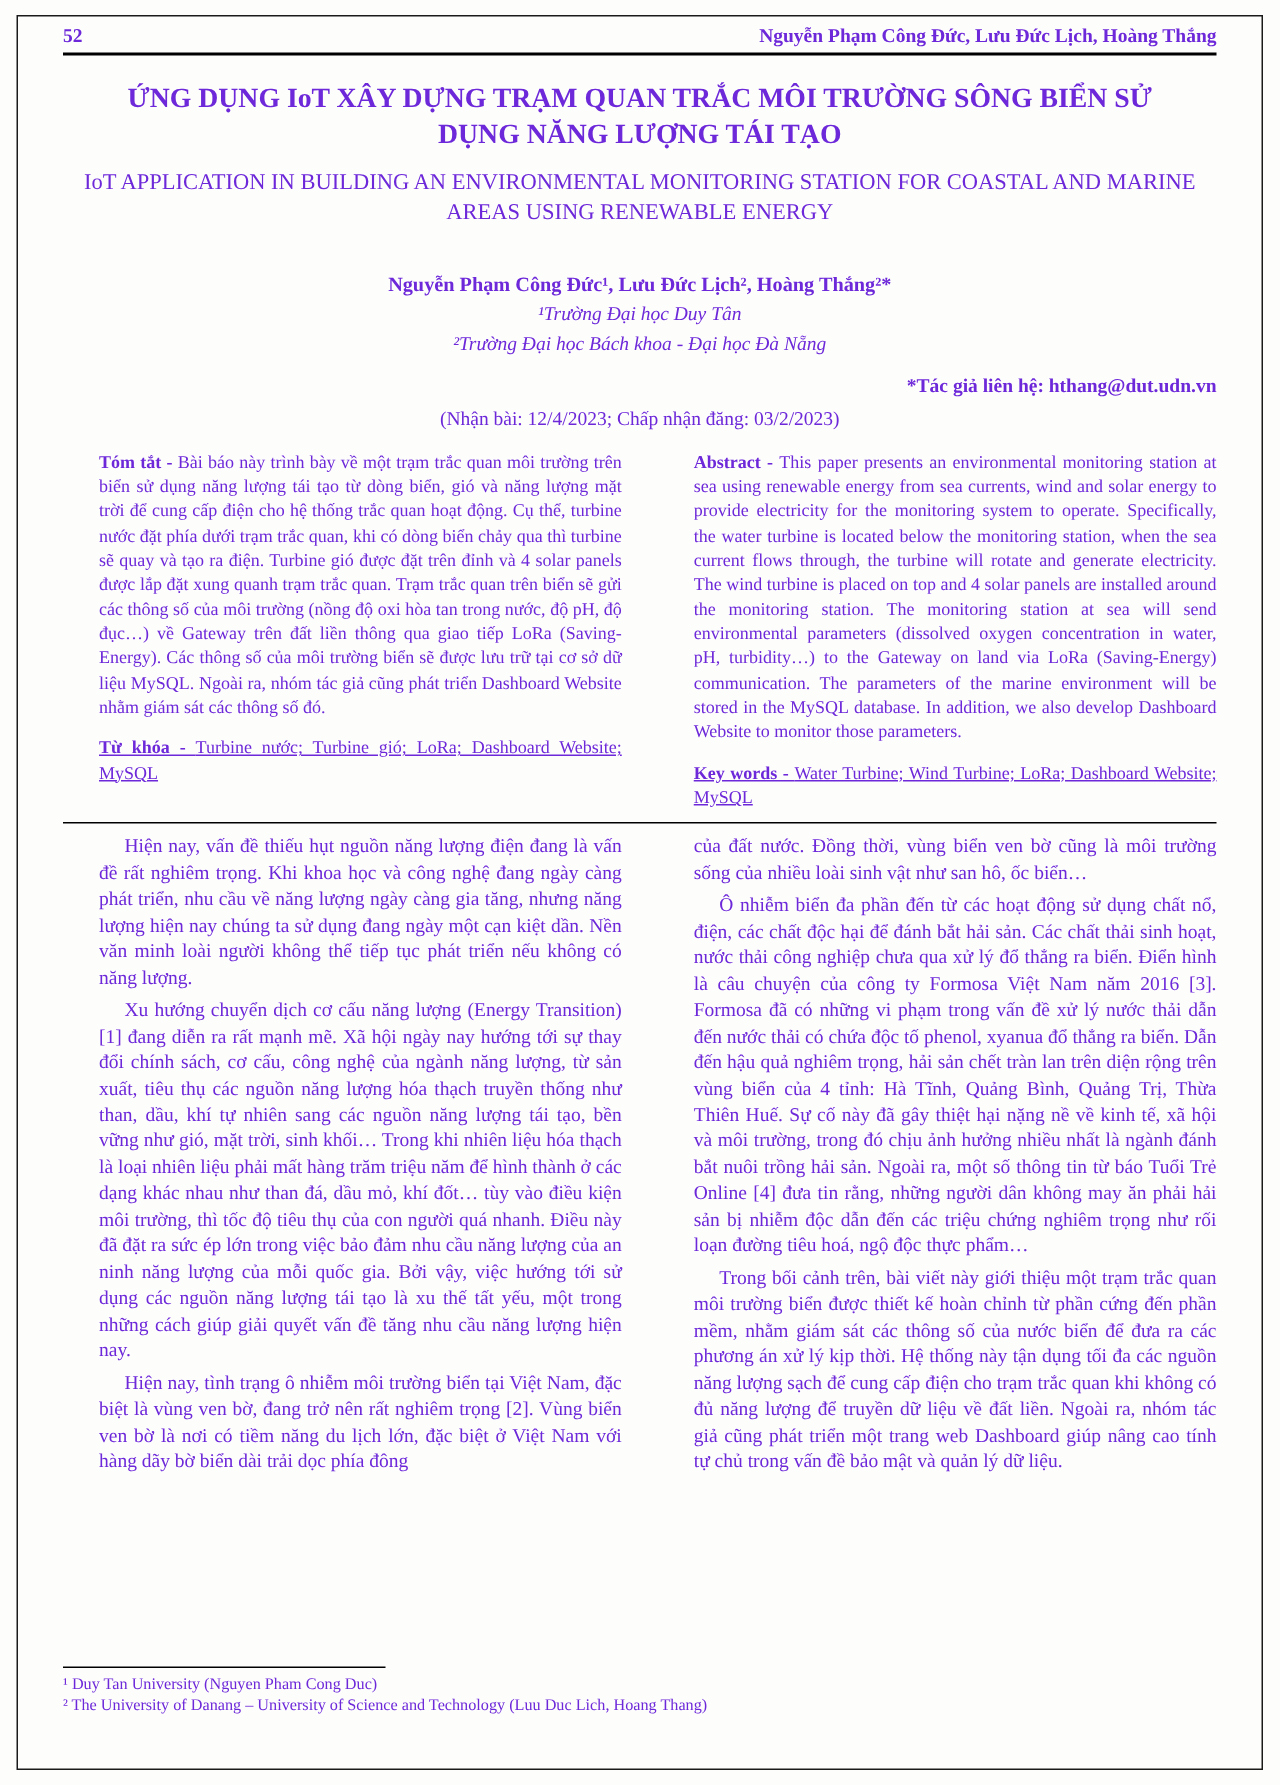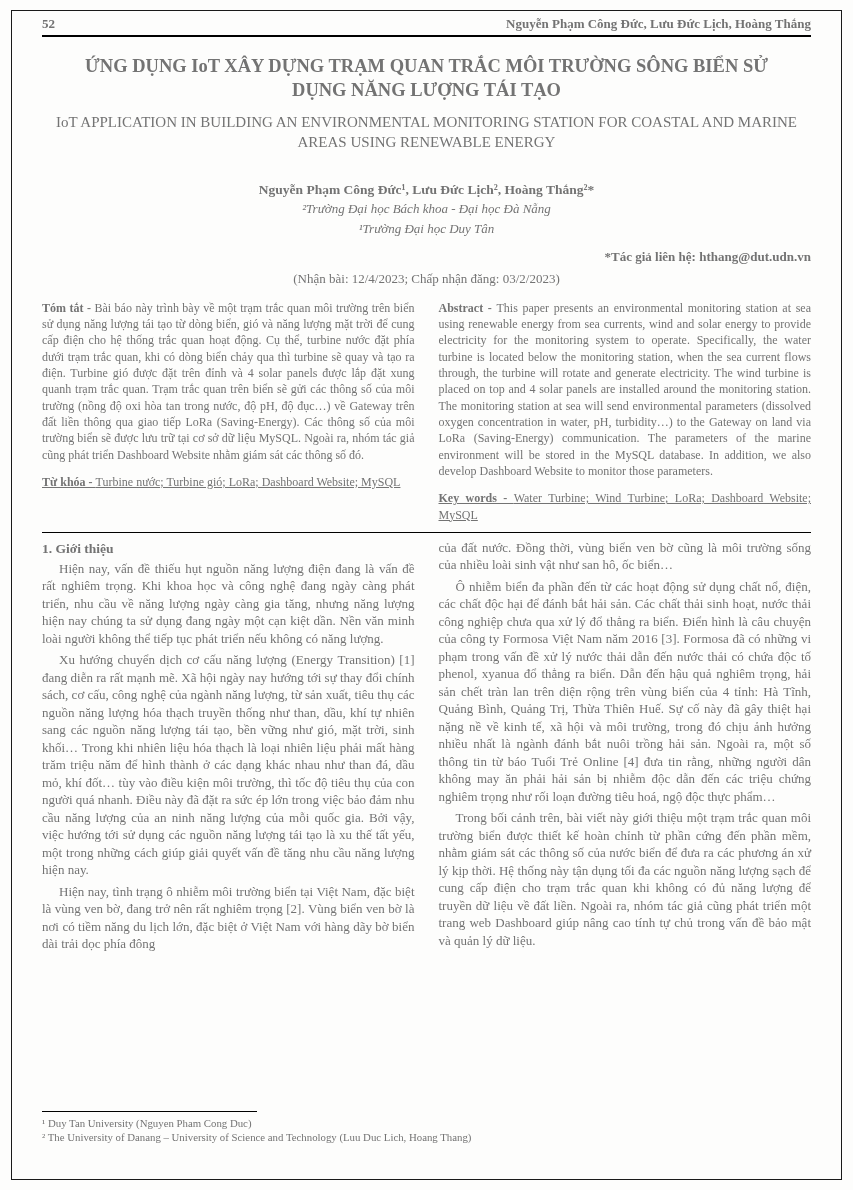--- a/index.html
+++ b/index.html
@@ -2,21 +2,21 @@
 <html><head>
 <meta charset="utf-8">
 <style>
   * { box-sizing: border-box; }
   html, body { margin: 0; padding: 0; background: #e9e9e9; }
   .page {
     width: 853px; height: 1190px;
     margin: 0 auto;
     position: relative;
     background: #fdfdfc;
-    color: #737373;
+    color: #6d28d9;
     font-family: "Liberation Serif", "DejaVu Serif", serif;
     overflow: hidden;
   }
   .frame {
     position: absolute; top: 10px; left: 11px; right: 11px; bottom: 10px;
     border: 1.6px solid #1a1a1a;
     pointer-events: none;
   }
   .content { position: relative; padding: 16px 42px 0 42px; height: 100%; }
 
@@ -33,21 +33,21 @@
   .title-en {
     font-size: 15px; font-weight: normal; text-align: center;
     margin: 9px 2px 0 2px; line-height: 1.34;
   }
   .authors { text-align: center; font-weight: bold; font-size: 13.5px; margin-top: 30px; }
   .affil   { text-align: center; font-style: italic; font-size: 13px; margin-top: 3px; line-height: 1.3; }
   .contact { text-align: right; font-weight: bold; font-size: 13px; margin-top: 11px; }
   .dates   { text-align: center; font-size: 13px; margin-top: 6px; }
 
   .cols { display: flex; gap: 24px; }
-  .col  { flex: 1 1 0; min-width: 0; }
+  .col  { flex: 1 1 0; min-width: 0; margin-left: 24px; }
 
   .abstract-cols { margin-top: 13px; }
   .justify { text-align: justify; }
   .abstract-p { font-size: 12px; line-height: 1.36; margin: 0; }
   .keywords-p { font-size: 12px; line-height: 1.36; margin: 11px 0 0 0; text-decoration: underline; }
 
   .section-rule { border-bottom: 1.2px solid #000; margin: 9px 0 6px 0; }
 
   .body-cols { margin-top: 2px; }
   .sec-heading { font-size: 13.5px; font-weight: bold; margin: 2px 0 3px 0; }
@@ -75,42 +75,41 @@
     <div class="running-head">
       <span>52</span>
       <span>Nguyễn Phạm Công Đức, Lưu Đức Lịch, Hoàng Thắng</span>
     </div>
     <div class="head-rule"></div>
 
     <h1 class="title-vi">ỨNG DỤNG IoT XÂY DỰNG TRẠM QUAN TRẮC MÔI TRƯỜNG SÔNG BIỂN SỬ DỤNG NĂNG LƯỢNG TÁI TẠO</h1>
     <h2 class="title-en">IoT APPLICATION IN BUILDING AN ENVIRONMENTAL MONITORING STATION FOR COASTAL AND MARINE AREAS USING RENEWABLE ENERGY</h2>
 
     <div class="authors">Nguyễn Phạm Công Đức¹, Lưu Đức Lịch², Hoàng Thắng²*</div>
+    <div class="affil">¹Trường Đại học Duy Tân</div>
     <div class="affil">²Trường Đại học Bách khoa - Đại học Đà Nẵng</div>
-    <div class="affil">¹Trường Đại học Duy Tân</div>
 
     <div class="contact">*Tác giả liên hệ: hthang@dut.udn.vn</div>
     <div class="dates">(Nhận bài: 12/4/2023; Chấp nhận đăng: 03/2/2023)</div>
 
     <div class="cols abstract-cols">
       <div class="col">
         <p class="justify abstract-p"><b>Tóm tắt - </b><span>Bài báo này trình bày về một trạm trắc quan môi trường trên biển sử dụng năng lượng tái tạo từ dòng biển, gió và năng lượng mặt trời để cung cấp điện cho hệ thống trắc quan hoạt động. Cụ thể, turbine nước đặt phía dưới trạm trắc quan, khi có dòng biển chảy qua thì turbine sẽ quay và tạo ra điện. Turbine gió được đặt trên đỉnh và 4 solar panels được lắp đặt xung quanh trạm trắc quan. Trạm trắc quan trên biển sẽ gửi các thông số của môi trường (nồng độ oxi hòa tan trong nước, độ pH, độ đục…) về Gateway trên đất liền thông qua giao tiếp LoRa (Saving-Energy). Các thông số của môi trường biển sẽ được lưu trữ tại cơ sở dữ liệu MySQL. Ngoài ra, nhóm tác giả cũng phát triển Dashboard Website nhằm giám sát các thông số đó.</span></p>
         <p class="justify keywords-p"><b>Từ khóa - </b><span>Turbine nước; Turbine gió; LoRa; Dashboard Website; MySQL</span></p>
       </div>
       <div class="col">
         <p class="justify abstract-p"><b>Abstract - </b><span>This paper presents an environmental monitoring station at sea using renewable energy from sea currents, wind and solar energy to provide electricity for the monitoring system to operate. Specifically, the water turbine is located below the monitoring station, when the sea current flows through, the turbine will rotate and generate electricity. The wind turbine is placed on top and 4 solar panels are installed around the monitoring station. The monitoring station at sea will send environmental parameters (dissolved oxygen concentration in water, pH, turbidity…) to the Gateway on land via LoRa (Saving-Energy) communication. The parameters of the marine environment will be stored in the MySQL database. In addition, we also develop Dashboard Website to monitor those parameters.</span></p>
         <p class="justify keywords-p"><b>Key words - </b><span>Water Turbine; Wind Turbine; LoRa; Dashboard Website; MySQL</span></p>
       </div>
     </div>
 
     <div class="section-rule"></div>
 
     <div class="cols body-cols">
       <div class="col">
-        <h3 class="sec-heading">1. Giới thiệu</h3>
         <p class="justify bp">Hiện nay, vấn đề thiếu hụt nguồn năng lượng điện đang là vấn đề rất nghiêm trọng. Khi khoa học và công nghệ đang ngày càng phát triển, nhu cầu về năng lượng ngày càng gia tăng, nhưng năng lượng hiện nay chúng ta sử dụng đang ngày một cạn kiệt dần. Nền văn minh loài người không thể tiếp tục phát triển nếu không có năng lượng.</p>
         <p class="justify bp">Xu hướng chuyển dịch cơ cấu năng lượng (Energy Transition) [1] đang diễn ra rất mạnh mẽ. Xã hội ngày nay hướng tới sự thay đổi chính sách, cơ cấu, công nghệ của ngành năng lượng, từ sản xuất, tiêu thụ các nguồn năng lượng hóa thạch truyền thống như than, dầu, khí tự nhiên sang các nguồn năng lượng tái tạo, bền vững như gió, mặt trời, sinh khối… Trong khi nhiên liệu hóa thạch là loại nhiên liệu phải mất hàng trăm triệu năm để hình thành ở các dạng khác nhau như than đá, dầu mỏ, khí đốt… tùy vào điều kiện môi trường, thì tốc độ tiêu thụ của con người quá nhanh. Điều này đã đặt ra sức ép lớn trong việc bảo đảm nhu cầu năng lượng của an ninh năng lượng của mỗi quốc gia. Bởi vậy, việc hướng tới sử dụng các nguồn năng lượng tái tạo là xu thế tất yếu, một trong những cách giúp giải quyết vấn đề tăng nhu cầu năng lượng hiện nay.</p>
         <p class="justify bp">Hiện nay, tình trạng ô nhiễm môi trường biển tại Việt Nam, đặc biệt là vùng ven bờ, đang trở nên rất nghiêm trọng [2]. Vùng biển ven bờ là nơi có tiềm năng du lịch lớn, đặc biệt ở Việt Nam với hàng dãy bờ biển dài trải dọc phía đông</p>
       </div>
       <div class="col">
         <p class="justify bp noindent">của đất nước. Đồng thời, vùng biển ven bờ cũng là môi trường sống của nhiều loài sinh vật như san hô, ốc biển…</p>
         <p class="justify bp">Ô nhiễm biển đa phần đến từ các hoạt động sử dụng chất nổ, điện, các chất độc hại để đánh bắt hải sản. Các chất thải sinh hoạt, nước thải công nghiệp chưa qua xử lý đổ thẳng ra biển. Điển hình là câu chuyện của công ty Formosa Việt Nam năm 2016 [3]. Formosa đã có những vi phạm trong vấn đề xử lý nước thải dẫn đến nước thải có chứa độc tố phenol, xyanua đổ thẳng ra biển. Dẫn đến hậu quả nghiêm trọng, hải sản chết tràn lan trên diện rộng trên vùng biển của 4 tỉnh: Hà Tĩnh, Quảng Bình, Quảng Trị, Thừa Thiên Huế. Sự cố này đã gây thiệt hại nặng nề về kinh tế, xã hội và môi trường, trong đó chịu ảnh hưởng nhiều nhất là ngành đánh bắt nuôi trồng hải sản. Ngoài ra, một số thông tin từ báo Tuổi Trẻ Online [4] đưa tin rằng, những người dân không may ăn phải hải sản bị nhiễm độc dẫn đến các triệu chứng nghiêm trọng như rối loạn đường tiêu hoá, ngộ độc thực phẩm…</p>
         <p class="justify bp">Trong bối cảnh trên, bài viết này giới thiệu một trạm trắc quan môi trường biển được thiết kế hoàn chỉnh từ phần cứng đến phần mềm, nhằm giám sát các thông số của nước biển để đưa ra các phương án xử lý kịp thời. Hệ thống này tận dụng tối đa các nguồn năng lượng sạch để cung cấp điện cho trạm trắc quan khi không có đủ năng lượng để truyền dữ liệu về đất liền. Ngoài ra, nhóm tác giả cũng phát triển một trang web Dashboard giúp nâng cao tính tự chủ trong vấn đề bảo mật và quản lý dữ liệu.</p>
       </div>
     </div>

